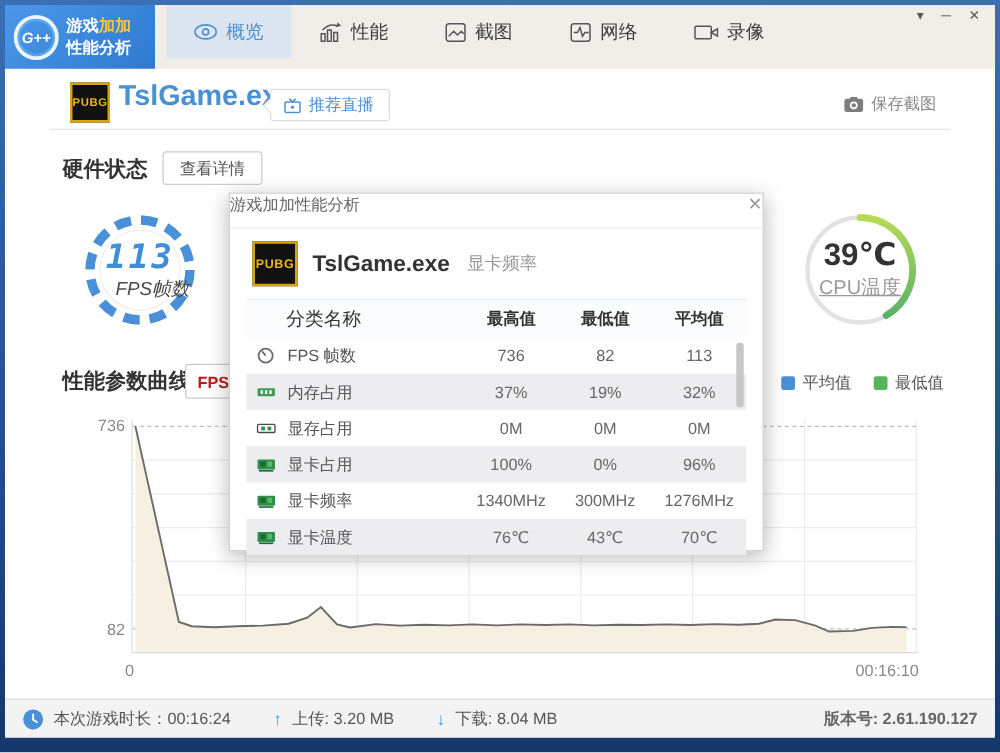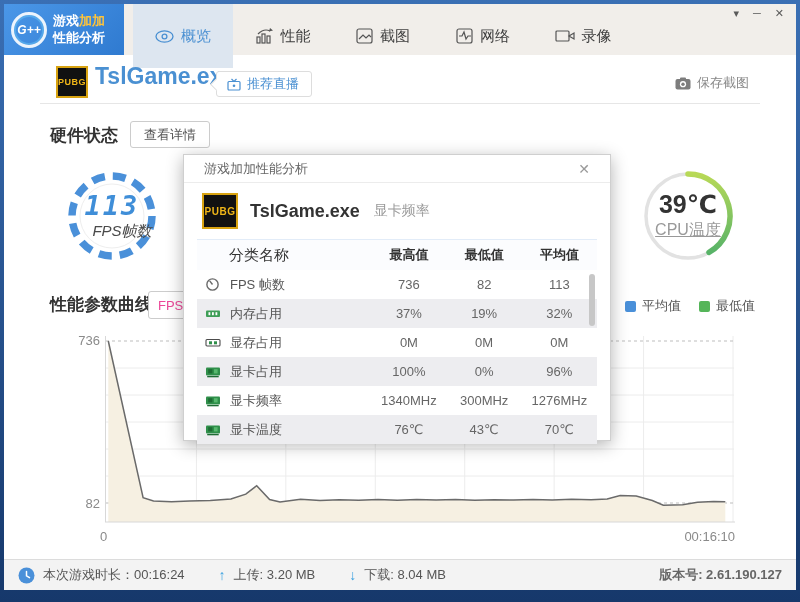--- a/index.html
+++ b/index.html
@@ -11,21 +11,21 @@
   
   .navbar { position:absolute; left:4px; top:4px; right:4px; height:51px; background:#f1eeea; }
   .logo { position:absolute; left:0; top:0; width:120px; height:51px;
           background:linear-gradient(135deg,#4b97e8,#2f7ad0); display:flex; align-items:center; gap:6px; padding-left:7px; }
   .logo-badge { width:36px; height:36px; border-radius:50%; border:3px solid rgba(255,255,255,.9);
                 display:flex; align-items:center; justify-content:center; color:#fff; font-weight:bold;
                 font-style:italic; font-size:12px; box-shadow:0 0 0 2px rgba(120,220,255,.35) inset; }
   .logo-text { color:#fff; font-weight:bold; font-size:13px; line-height:1.25; white-space:nowrap; }
   .logo-text .gold { color:#ffc43a;margin-top:12px; }
   .tabs { position:absolute; left:129px; top:0; height:51px; display:flex; }
-  .tab { width:100px; height:64px; display:flex; align-items:center; justify-content:center; gap:7px;
+  .tab { width:100px; height:43px; display:flex; align-items:center; justify-content:center; gap:7px;
          font-size:15px; color:#3e3e3e; cursor:pointer; }
   .tab.active { background:#dde6f0; color:#4a90d2; }
   .tab svg { display:block; }
   .win-controls { position:absolute; right:12px; top:4px; display:flex; gap:14px; color:#5a5a5a; font-size:11px; }
   .win-controls span { cursor:pointer; line-height:1; }
 
   
   .pubg-icon { background:#111; border:2px solid #d8a311; color:#f0b618; font-weight:bold;
                display:flex; align-items:center; justify-content:center; letter-spacing:.5px; }
   .hdr-pubg { position:absolute; left:56px; top:66px; width:32px; height:32px; font-size:9px; }
@@ -49,35 +49,35 @@
   .gauge svg { position:absolute; left:0; top:0; }
   .gauge-inner { position:absolute; inset:0; display:flex; flex-direction:column; align-items:center; justify-content:center; }
   .fps-num { font-family:"DejaVu Sans Mono",monospace; font-style:italic; font-weight:bold;
              font-size:27px; color:#3f8ed8; letter-spacing:2px; line-height:1; }
   .fps-lab { font-size:15px; font-style:italic; color:#4a4a4a; margin-top:3px;margin-left:20px; }
   .cpu-num { font-size:25px; font-weight:bold; color:#333; line-height:1.1; }
   .cpu-lab { font-size:16px; color:#999; margin-top:2px;text-decoration:underline; }
 
   
   .fps-select { position:absolute; left:148px; top:291px; width:54px; height:28px; border:1px solid #ccc;
-                border-radius:3px; background:#fff; font-size:13px; color:#ec4899; display:flex;
-                align-items:center; padding-left:9px; cursor:pointer; }
+                border-radius:3px; background:#fff; font-size:13px; color:#b91c1c; display:flex;
+                align-items:center; padding-left:9px; cursor:pointer;font-weight:bold; }
   .legend { position:absolute; right:45px; top:297px; display:flex; gap:18px; }
   .legend-item { display:flex; align-items:center; gap:6px; font-size:13px; color:#555; }
   .legend-sq { width:11px; height:11px; border-radius:2px; }
 
   
   .axis-label { position:absolute; font-size:13px; color:#8a8a8a; }
   #chart-wrap { position:absolute; left:105px; top:336px; width:630px; height:187px; }
 
   
   .modal { position:absolute; left:183px; top:154px; width:428px; height:287px; background:#fff;
            border:1px solid #cfcfcf; box-shadow:0 4px 16px rgba(0,0,0,.3); z-index:50; }
-  .modal-titlebar { height:28px; display:flex; align-items:center; justify-content:space-between;
-                    padding:0 20px; border-bottom:1px solid #ececec;gap:48px; }
+  .modal-titlebar { height:28px; display:flex; align-items:flex-start; justify-content:space-between;
+                    padding:0 0; border-bottom:1px solid #ececec;gap:48px; }
   .modal-title { font-size:13px; color:#666; }
   .modal-close { font-size:14px; color:#999; cursor:pointer; }
   .modal-header { display:flex; align-items:center; gap:12px; padding:10px 18px 8px; }
   .modal-pubg { width:36px; height:36px; font-size:10px; }
   .modal-game { font-size:18px; font-weight:bold; color:#333; }
   .modal-sub { font-size:14px; color:#999; margin-left:2px; }
   .mtable { position:relative; margin:2px 13px 0; border-top:1px solid #e2ecf8; }
   .thead { display:flex; height:30px; align-items:center; background:#fbfcfe; }
   .thead .cell { font-size:15px; font-weight:normal; color:#333; }
   .trow { display:flex; height:29px; align-items:center; }

